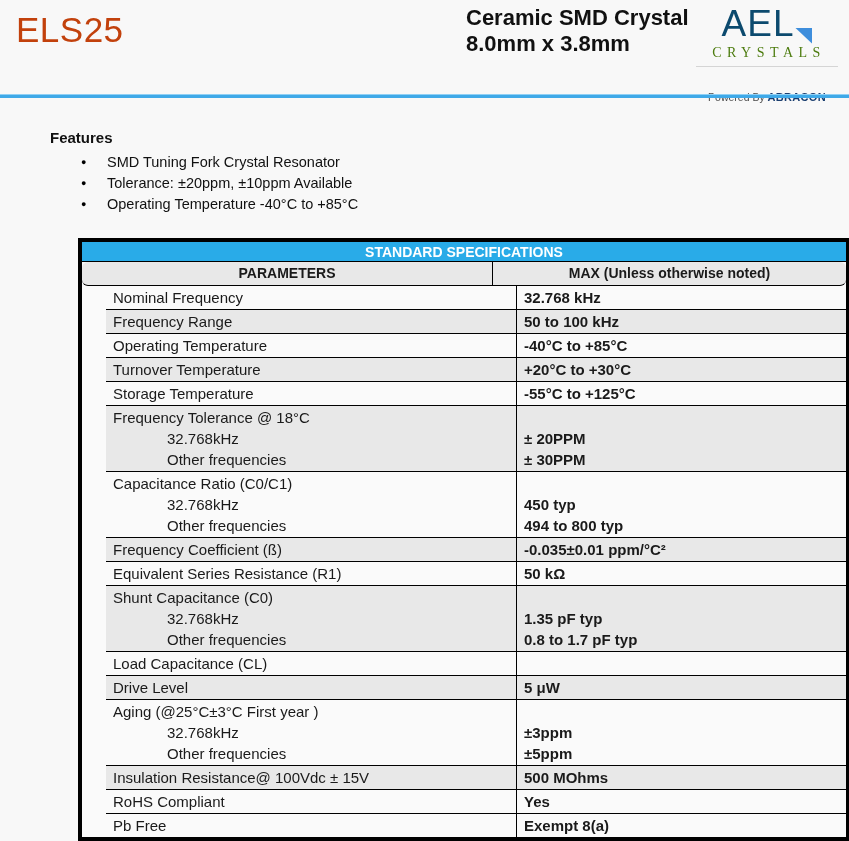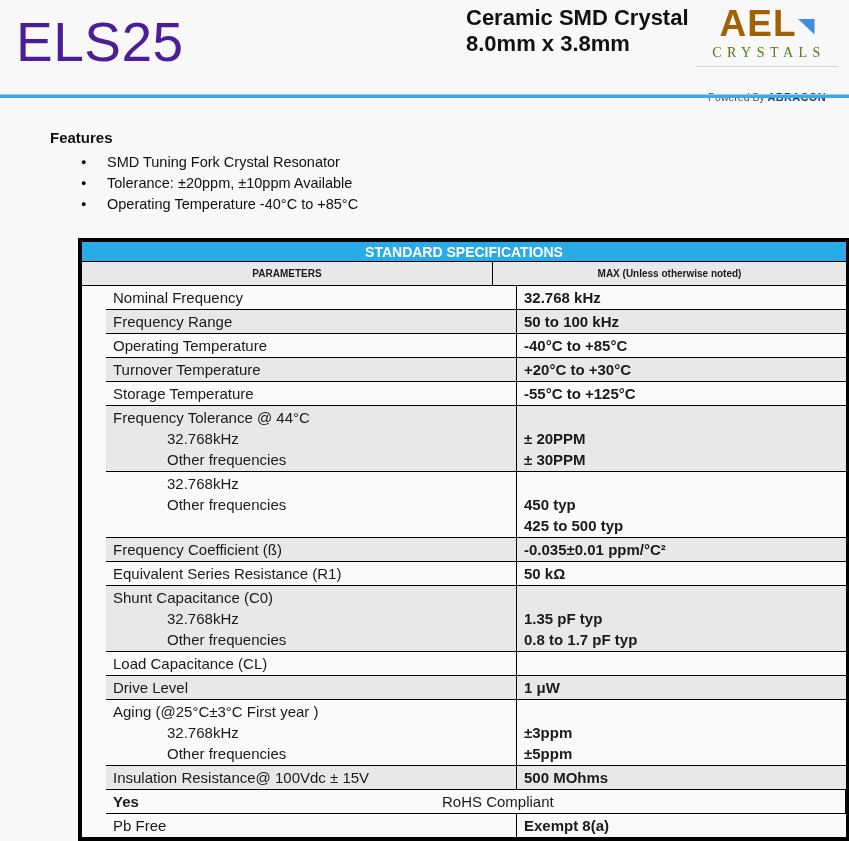--- a/index.html
+++ b/index.html
@@ -8,33 +8,33 @@
     position: relative;
     background: #f8f8f8;
     font-family: "Liberation Sans", sans-serif;
     color: #1a1a1a;
     overflow: hidden;
   }
 
   
   .doc-title {
     position: absolute; left: 16px; top: 10px;
-    font-size: 55px; font-weight: 400; letter-spacing: 0.5px; color: #4c1d95;
+    font-size: 35px; font-weight: 400; letter-spacing: 0.5px; color: #c2410c;
   }
   .product-block {
     position: absolute; left: 466px; top: 5px;
     font-size: 22px; font-weight: 700; line-height: 26px; color: #111;
   }
   .logo-block {
     position: absolute; right: 11px; top: 4px; width: 142px; text-align: center;
   }
   .logo-word {
-    display: flex; justify-content: center; align-items: center;
-    font-size: 37px; font-weight: 700; line-height: 40px;
-    color: #a16207; letter-spacing: 1px; height: 40px;
+    display: flex; justify-content: center; align-items: flex-end;
+    font-size: 37px; font-weight: 400; line-height: 40px;
+    color: #0c4a6e; letter-spacing: 1px; height: 40px;
   }
   .logo-tri {
     display: inline-block; width: 17px; height: 16px; margin-top: 5px; margin-left: 1px;
     background: #3e8edc;
     clip-path: polygon(0 0, 100% 0, 100% 100%);
   }
   .logo-sub {
     font-size: 14px; font-weight: 400; letter-spacing: 5.5px; color: #4d7c0f;
     padding: 1px 0 5px 4px; border-bottom: 1px solid #d5d5d5; font-family: Liberation Serif, serif;
   }
@@ -64,21 +64,21 @@
     position: absolute; left: 78px; top: 238px; width: 772px;
     border: 4px solid #000000; background: #fafafa;
   }
   .spec-title {
     height: 20px; line-height: 20px; text-align: center;
     font-size: 14px; font-weight: 700; color: #ffffff;
     border-bottom: 1px solid #000;
   }
   .spec-colhead {
     display: flex; background: #e8e8e8; border-bottom: 1px solid #000;
-    font-size: 10px; font-weight: 700; text-align: center;
+    font-size: 14px; font-weight: 700; text-align: center; border-radius: 6px;
   }
   .spec-colhead .hc { line-height: 21px; padding: 1px 0; }
   .hc.param { width: 411px; border-right: 1px solid #000; }
   .hc.value { flex: 1; }
 
   .spec-row { display: flex; border-bottom: 1px solid #000; background: #fafafa; margin-left: 24px; }
   .spec-row:last-child { border-bottom: none; }
   .spec-row.shaded { background: #e8e8e8; align-items: center; }
   .spec-row .cell { padding: 1px 0; }
   .cell.param { width: 411px; border-right: 1px solid #000; }
@@ -160,39 +160,40 @@
       <div class="spec-row">
         <div class="cell param">
           <div class="line">Storage Temperature</div>
         </div>
         <div class="cell value">
           <div class="line">-55°C to +125°C</div>
         </div>
       </div>
       <div class="spec-row shaded">
         <div class="cell param">
-          <div class="line">Frequency Tolerance @ 44°C</div>
+          <div class="line">Frequency Tolerance @ 18°C</div>
           <div class="line indent">32.768kHz</div>
           <div class="line indent">Other frequencies</div>
         </div>
         <div class="cell value">
           <div class="line">&nbsp;</div>
           <div class="line">± 20PPM</div>
           <div class="line">± 30PPM</div>
         </div>
       </div>
       <div class="spec-row">
         <div class="cell param">
+          <div class="line">Capacitance Ratio (C0/C1)</div>
           <div class="line indent">32.768kHz</div>
           <div class="line indent">Other frequencies</div>
         </div>
         <div class="cell value">
           <div class="line">&nbsp;</div>
           <div class="line">450 typ</div>
-          <div class="line">425 to 500 typ</div>
+          <div class="line">494 to 800 typ</div>
         </div>
       </div>
       <div class="spec-row shaded">
         <div class="cell param">
           <div class="line">Frequency Coefficient (ß)</div>
         </div>
         <div class="cell value">
           <div class="line">-0.035±0.01 ppm/°C²</div>
         </div>
       </div>
@@ -219,21 +220,21 @@
       <div class="spec-row">
         <div class="cell param">
           <div class="line">Load Capacitance (CL)</div>
         </div>
       </div>
       <div class="spec-row shaded">
         <div class="cell param">
           <div class="line">Drive Level</div>
         </div>
         <div class="cell value">
-          <div class="line">1 μW</div>
+          <div class="line">5 μW</div>
         </div>
       </div>
       <div class="spec-row">
         <div class="cell param">
           <div class="line">Aging (@25°C±3°C First year )</div>
           <div class="line indent">32.768kHz</div>
           <div class="line indent">Other frequencies</div>
         </div>
         <div class="cell value">
           <div class="line">&nbsp;</div>
@@ -243,26 +244,26 @@
       </div>
       <div class="spec-row shaded">
         <div class="cell param">
           <div class="line">Insulation Resistance@ 100Vdc ± 15V</div>
         </div>
         <div class="cell value">
           <div class="line">500 MOhms</div>
         </div>
       </div>
       <div class="spec-row">
+        <div class="cell param">
+          <div class="line">RoHS Compliant</div>
+        </div>
         <div class="cell value">
           <div class="line">Yes</div>
         </div>
-        <div class="cell param">
-          <div class="line">RoHS Compliant</div>
-        </div>
       </div>
       <div class="spec-row">
         <div class="cell param">
           <div class="line">Pb Free</div>
         </div>
         <div class="cell value">
           <div class="line">Exempt 8(a)</div>
         </div>
       </div>
     </div>

